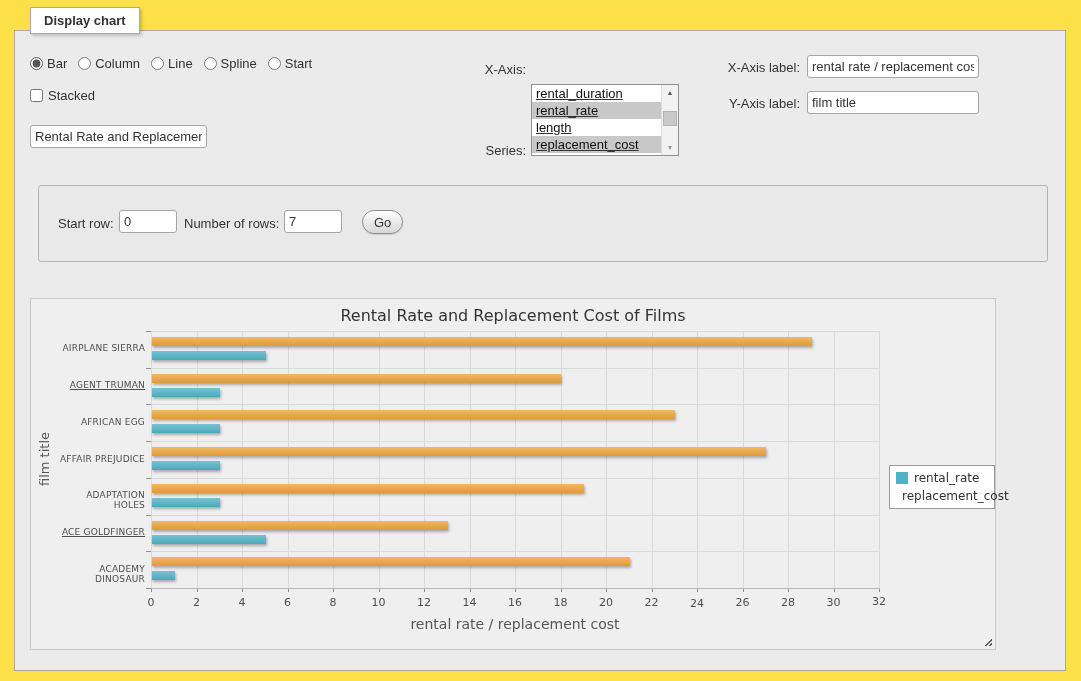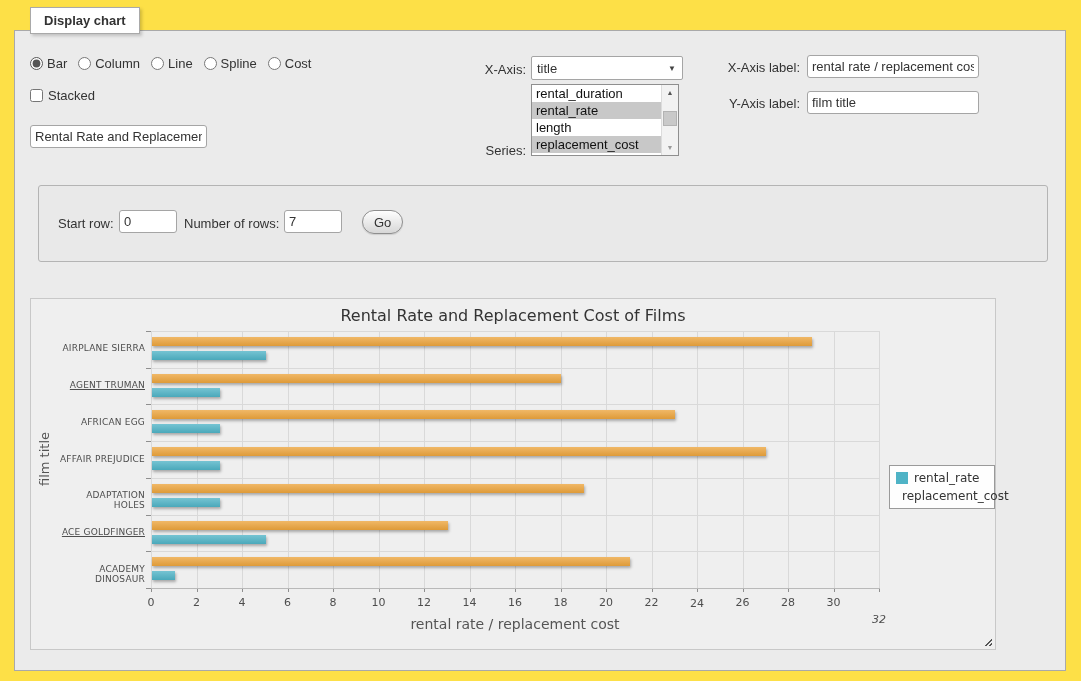--- a/index.html
+++ b/index.html
@@ -20,21 +20,21 @@
   input.text{border:1px solid #a5a5a5;border-radius:3px;background:#fff;color:#333;
              font-family:"Liberation Sans",sans-serif;font-size:13px;padding:0 4px;box-sizing:border-box;height:23px;}
   .lbl{color:#333;}
   .r{text-align:right;}
 
   .selectbox{left:531px;top:56px;width:152px;height:24px;background:#fff;border:1px solid #a5a5a5;border-radius:2px;
              box-sizing:border-box;display:flex;align-items:center;justify-content:space-between;padding:0 6px 0 5px;}
   .selectbox .arrow{font-size:8px;color:#444;}
 
   .mlist{left:531px;top:84px;width:148px;height:72px;background:#fff;border:1px solid #8f8f8f;box-sizing:border-box;overflow:hidden;}
-  .mlist-inner{position:absolute;left:0;top:0;right:17px;bottom:0;}
+  .mlist-inner{position:absolute;left:0;top:0;right:17px;bottom:0;text-decoration:underline;}
   .mitem{height:17px;line-height:17px;padding-left:4px;font-size:13px;color:#111;white-space:nowrap;}
   .mitem.sel{background:#c8c8c8;}
   .mscroll{position:absolute;top:0;right:0;width:17px;height:100%;background:#f2f2f2;border-left:1px solid #dcdcdc;box-sizing:border-box;}
   .mscroll .btn{position:absolute;left:0;width:100%;height:15px;text-align:center;font-size:7px;color:#555;line-height:15px;}
   .mscroll .btn.down{bottom:0;color:#9a9a9a;}
   .mscroll .thumb{position:absolute;left:1px;top:26px;width:14px;height:15px;background:#c9c9c9;border:1px solid #b3b3b3;box-sizing:border-box;}
 
   
   .rows-panel{left:38px;top:185px;width:1010px;height:77px;border:1px solid #b4b4b4;border-radius:3px;background:#e9e9e9;box-sizing:border-box;}
   .go-btn{left:362px;top:210px;height:24px;padding:0 11px;border:1px solid #8e8e8e;border-radius:12px;
@@ -85,36 +85,32 @@
       <label class="radio-item">
         <input type="radio" name="ctype" style="">
         <span>Line</span>
       </label>
       <label class="radio-item">
         <input type="radio" name="ctype" style="">
         <span>Spline</span>
       </label>
       <label class="radio-item">
         <input type="radio" name="ctype" style="">
-        <span>Cost</span>
+        <span>Start</span>
       </label>
     </div>
 
   <label class="abs check-row">
     <input type="checkbox" style="">
     <span>Stacked</span>
   </label>
 
   <input class="abs text" type="text" style="left: 30px; top: 125px; width: 177px;" value="Rental Rate and Replacement Cost of Films">
 
   <span class="abs lbl r" style="left:452px;top:62px;width:74px;">X-Axis:</span>
-  <div class="abs selectbox">
-    <span>title</span>
-    <span class="arrow">▼</span>
-  </div>
 
   <span class="abs lbl r" style="left:452px;top:143px;width:74px;">Series:</span>
   <div class="abs mlist">
     <div class="mlist-inner">
         <div class="mitem">rental_duration</div>
         <div class="mitem sel">rental_rate</div>
         <div class="mitem">length</div>
         <div class="mitem sel">replacement_cost</div>
       </div>
     <div class="mscroll">
@@ -186,21 +182,21 @@
       <div class="abs tickmark" style="left: 711.5px; top: 289px;"></div>
       <div class="abs ticklabel" style="left: 691.5px; top: 297px;">26</div>
       <div class="abs vgrid" style="left: 757px; top: 32px; height: 257px;"></div>
       <div class="abs tickmark" style="left: 757px; top: 289px;"></div>
       <div class="abs ticklabel" style="left: 737px; top: 297px;">28</div>
       <div class="abs vgrid" style="left: 802.5px; top: 32px; height: 257px;"></div>
       <div class="abs tickmark" style="left: 802.5px; top: 289px;"></div>
       <div class="abs ticklabel" style="left: 782.5px; top: 297px;">30</div>
       <div class="abs vgrid" style="left: 848px; top: 32px; height: 257px;"></div>
       <div class="abs tickmark" style="left: 848px; top: 289px;"></div>
-      <div class="abs ticklabel" style="left: 828px; top: 314px; font-style: italic;">32</div>
+      <div class="abs ticklabel" style="left: 828px; top: 296px;">32</div>
       <div class="abs hgrid" style="left: 120px; top: 32px; width: 728px;"></div>
       <div class="abs ytickmark" style="left: 115px; top: 32px;"></div>
       <div class="abs hgrid" style="left: 120px; top: 68.7143px; width: 728px;"></div>
       <div class="abs ytickmark" style="left: 115px; top: 68.7143px;"></div>
       <div class="abs hgrid" style="left: 120px; top: 105.429px; width: 728px;"></div>
       <div class="abs ytickmark" style="left: 115px; top: 105.429px;"></div>
       <div class="abs hgrid" style="left: 120px; top: 142.143px; width: 728px;"></div>
       <div class="abs ytickmark" style="left: 115px; top: 142.143px;"></div>
       <div class="abs hgrid" style="left: 120px; top: 178.857px; width: 728px;"></div>
       <div class="abs ytickmark" style="left: 115px; top: 178.857px;"></div>

